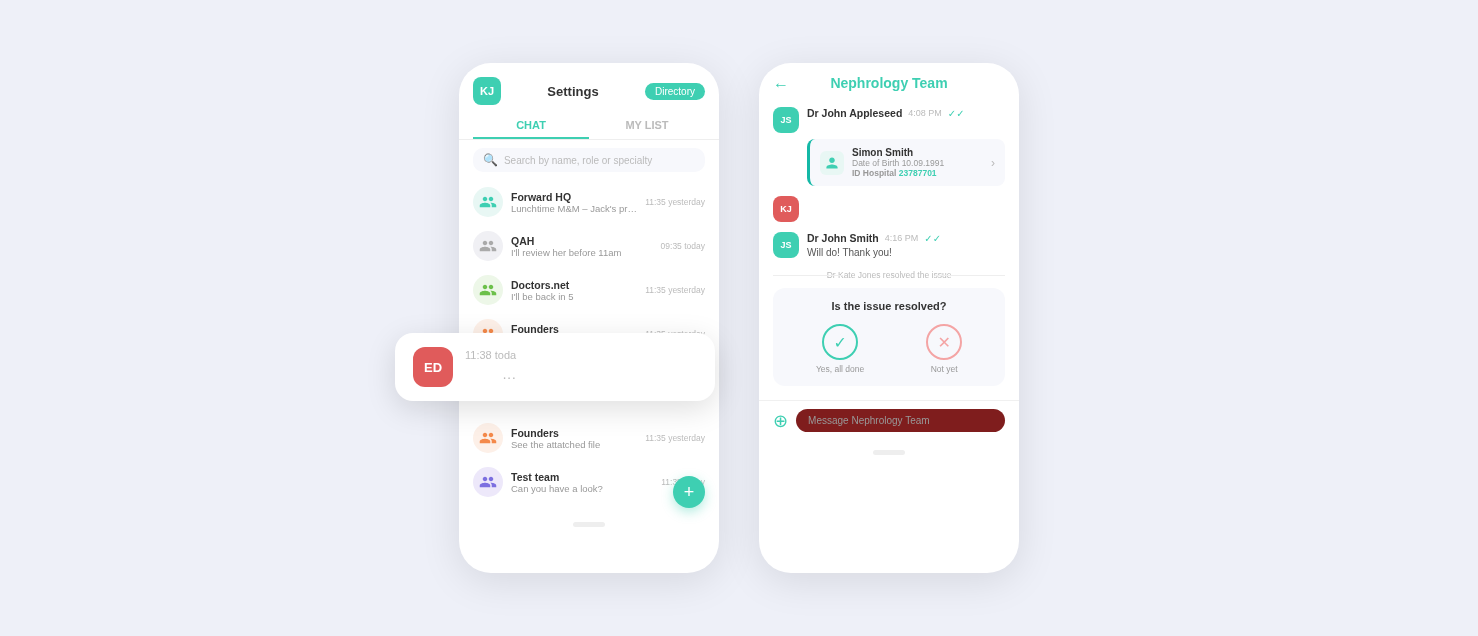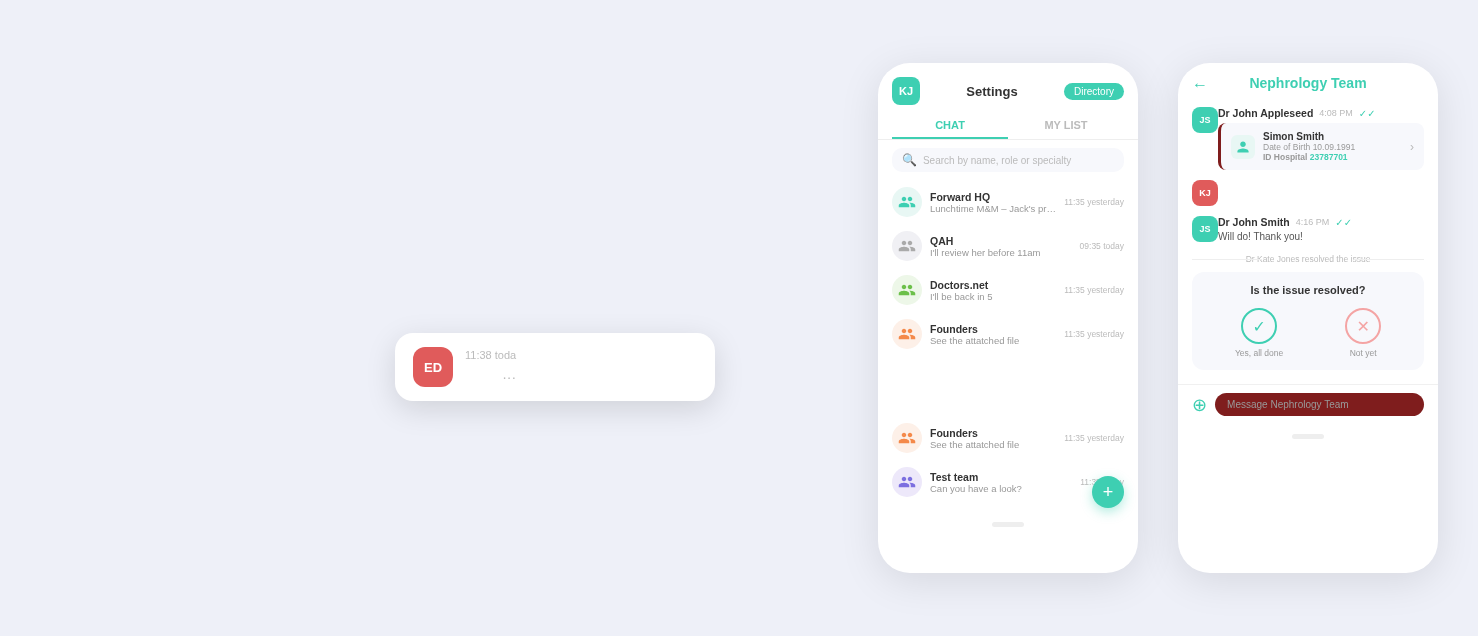--- a/index.html
+++ b/index.html
@@ -9,21 +9,21 @@
       display: flex;
       justify-content: center;
       align-items: center;
       min-height: 636px;
       width: 1478px;
     }
     .scene {
       display: flex;
       gap: 40px;
       align-items: center;
-      justify-content: flex-end;
+      justify-content: center;
       width: 100%;
       padding: 40px;
       position: relative;
     }
 
     
     .phone {
       background: #fff;
       border-radius: 32px;
       box-shadow: 0 8px 40px rgba(0,0,0,0.10);
@@ -221,20 +221,21 @@
     }
     .right-title {
       font-size: 14px;
       font-weight: 700;
       color: #3ecfb2;
     }
 
     .msg-list { padding: 8px 14px; overflow-y: auto; }
     .msg-row {
       display: flex;
+      gap: 8px;
       margin-bottom: 10px;
       align-items: flex-start;
     }
     .msg-sender-avatar {
       width: 26px;
       height: 26px;
       border-radius: 8px;
       display: flex;
       align-items: center;
       justify-content: center;
@@ -262,24 +263,24 @@
     .msg-check { color: #3ecfb2; font-size: 10px; }
     .msg-text {
       font-size: 10px;
       color: #555;
       line-height: 1.4;
     }
 
     
     .patient-card {
       background: #f7f8fc;
-      border-left: 3px solid #7f1d1d;
+      border-left: 3px solid #14b8a6;
       border-radius: 8px;
       padding: 8px 10px;
-      margin-top: 4px;
+      margin-top: 20px;
       display: flex;
       align-items: center;
       justify-content: space-between;
     }
     .patient-icon {
       width: 24px;
       height: 24px;
       background: #e8f7f4;
       border-radius: 6px;
       display: flex;

